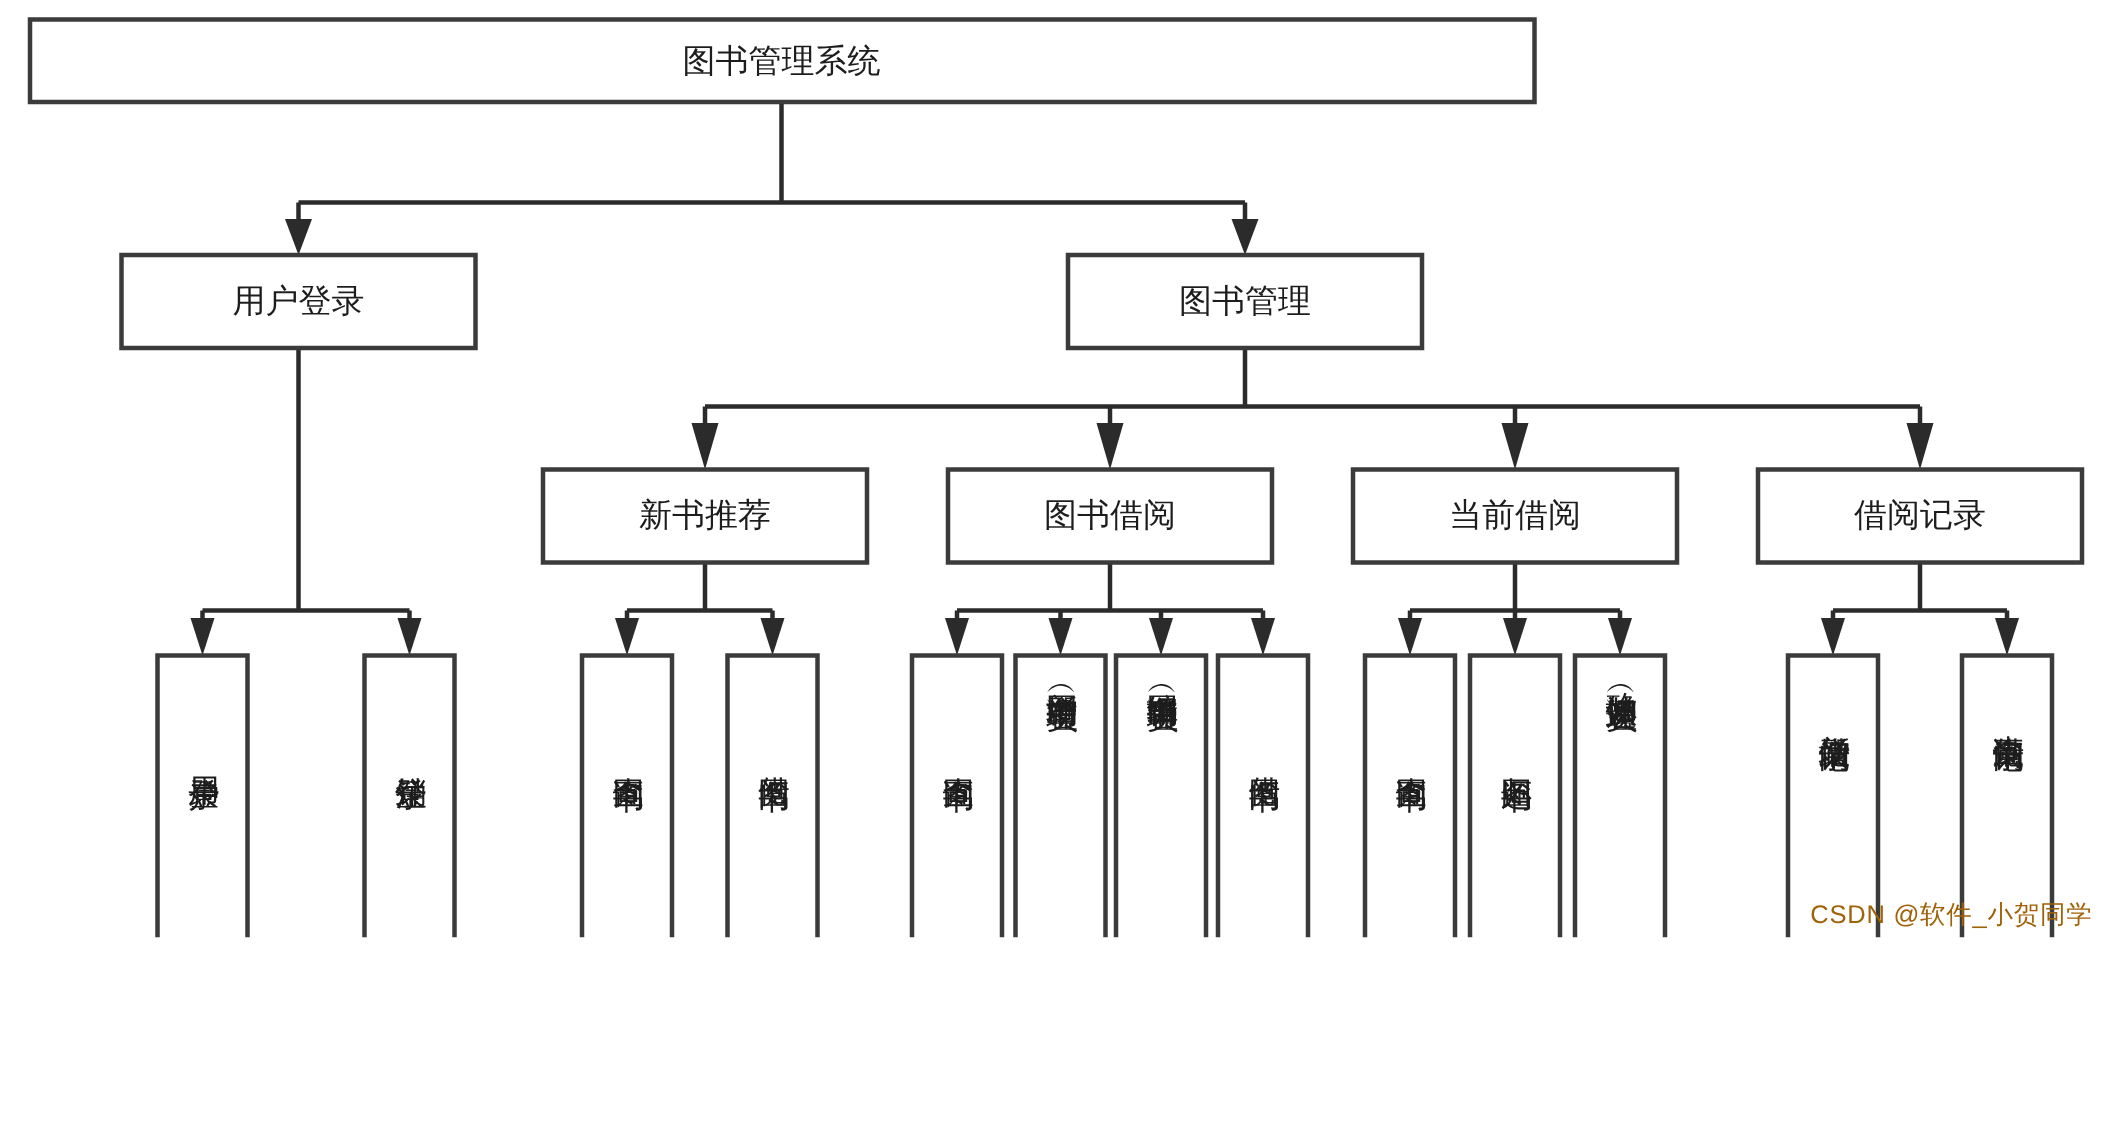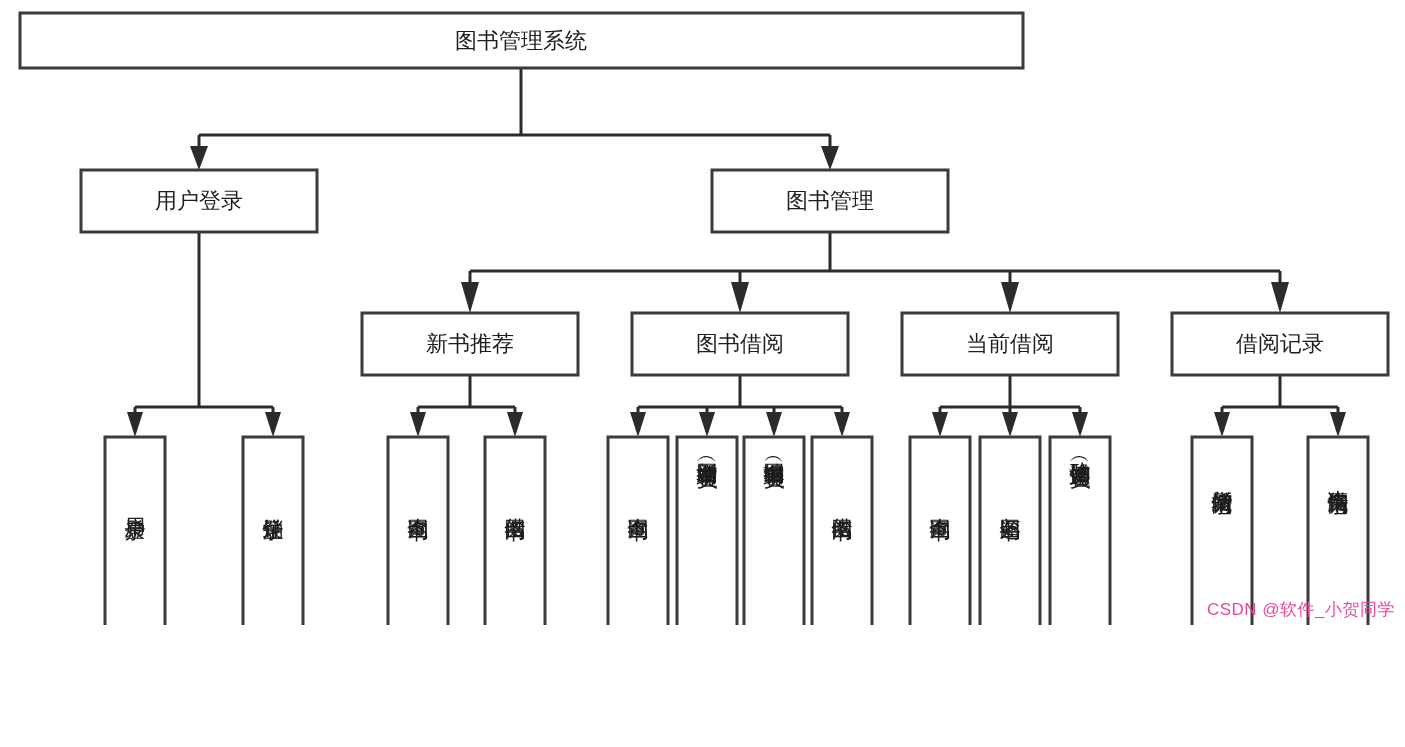--- a/index.html
+++ b/index.html
@@ -68,21 +68,21 @@
     letter-spacing: 1px;
     white-space: nowrap;
     text-align: left;
   }
   .watermark {
     position: absolute;
     right: 10px;
     bottom: 4px;
     font-family: "Liberation Sans", "DejaVu Sans", sans-serif;
     font-size: 17px;
-    color: #ec4899;
+    color: #a16207;
     letter-spacing: 0.5px;
     white-space: nowrap;
     pointer-events: none;
   }
 </style>
 </head>
 <body>
 
 <div id="diagram-root">
 

